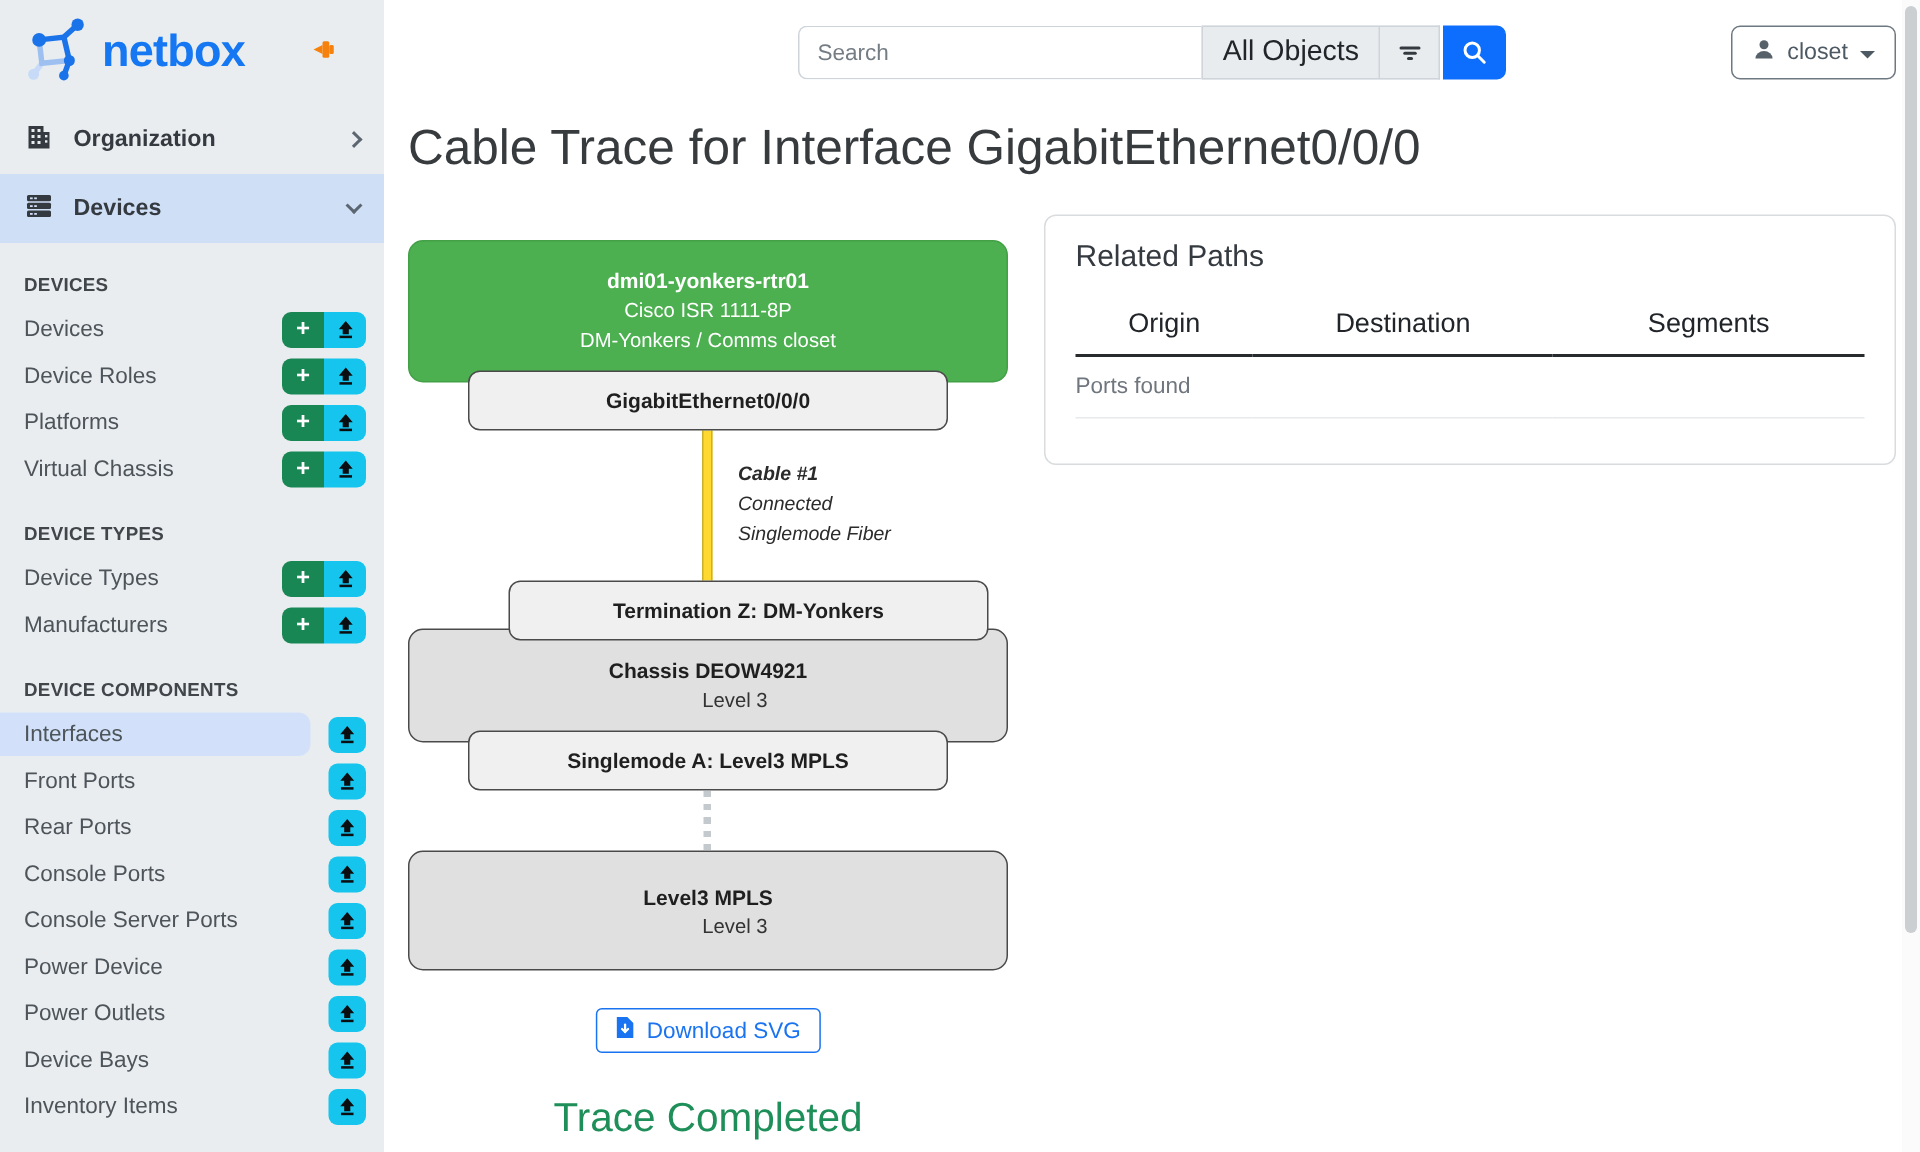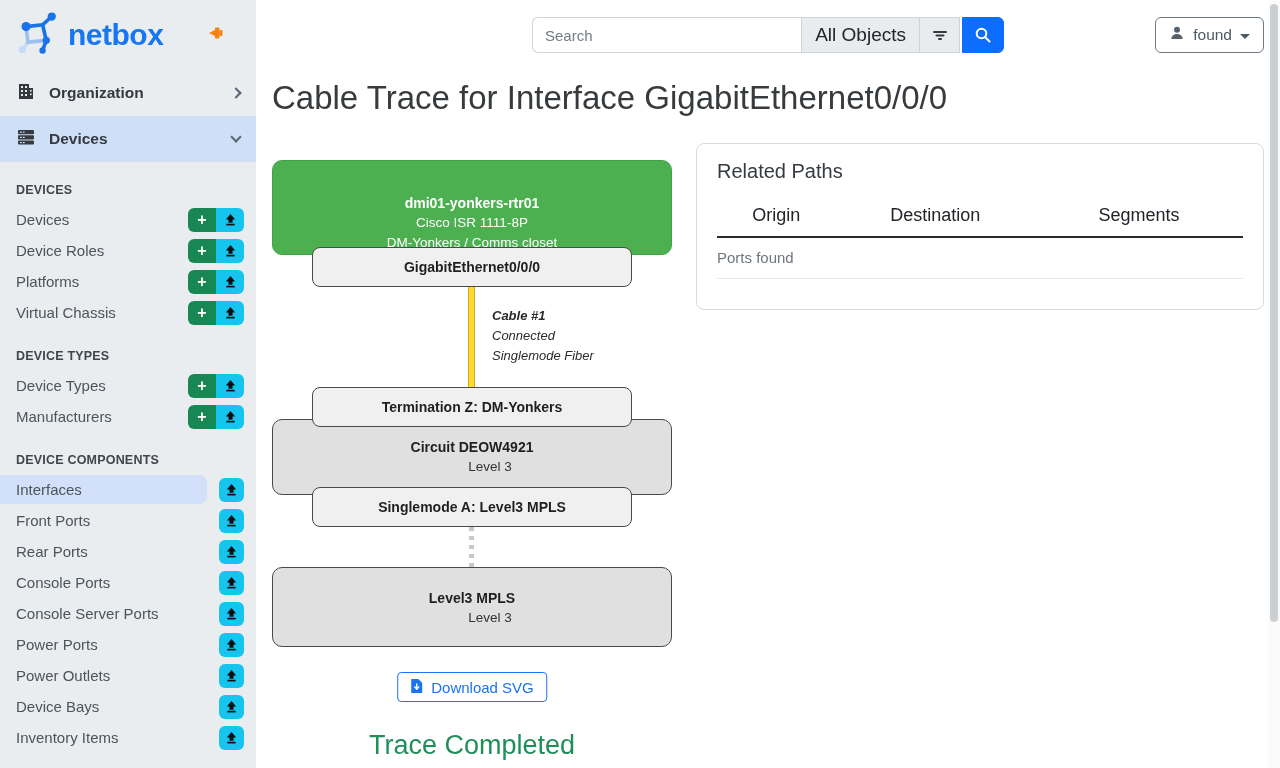--- a/index.html
+++ b/index.html
@@ -54,28 +54,28 @@
                 border-top:5px solid #4e5a63; margin-top:2px; }
 
   .page-title { margin:8px 16px 0; font-size:33px; font-weight:400; color:#373b3e; line-height:40px; }
 
   .content { display:flex; align-items:flex-start; padding:0 16px; margin-top:25px; gap:24px; }
 
   
   .trace-col { width:400px; min-width:400px; position:relative; margin-top:17px; height:612px; }
   .tbox { position:absolute; text-align:center; }
   .device-box { top:0; left:0; width:400px; height:95px; background:#4caf50; border:1px solid #43a047;
-                border-radius:10px; color:#fff; padding-top:32px; z-index:1; cursor:pointer; }
+                border-radius:10px; color:#fff; padding-top:16px; z-index:1; cursor:pointer; }
   .device-box .l1 { font-size:14px; font-weight:700; line-height:20px; }
   .device-box .l2, .device-box .l3 { font-size:13.5px; line-height:20px; }
   .term-box { left:40px; width:320px; height:40px; background:#f0f0f0; border:1px solid #4a4a4a;
               border-radius:8px; font-size:14px; font-weight:700; color:#1f1f1f;
               display:flex; align-items:center; justify-content:center; z-index:3; cursor:pointer; }
   .iface-box { top:87px; }
-  .termz-box { top:227px; }
+  .termz-box { top:227px;margin-left:27px; }
   .terma-box { top:327px; }
   .big-gray  { left:0; width:400px; background:#e0e0e0; border:1px solid #4a4a4a; border-radius:10px; z-index:2; cursor:pointer; }
   .circuit-box { top:259px; height:76px; padding-top:17px; }
   .far-box     { top:407px; height:80px; padding-top:20px; }
   .big-gray .l1 { font-size:14px; font-weight:700; color:#1f1f1f; line-height:20px; }
   .big-gray .l2 { font-size:13.5px; color:#333; line-height:20px;margin-left:36px; }
   .cable-line { position:absolute; left:196px; top:127px; width:7px; height:100px; background:#ffd92f;
                 border-left:1px solid #c9b02e; border-right:1px solid #c9b02e; z-index:0; }
   .cable-text { position:absolute; left:220px; top:146px; text-align:left; font-size:13px; color:#2b2b2b;
                 line-height:20px; cursor:pointer;font-style:italic; }
@@ -306,21 +306,21 @@
             <span class="row-btns">
               <button class="btn-import solo">
                 <svg width="13" height="13" viewBox="0 0 14 14">
                   <path d="M7 1 L12 7 H9.2 V10.5 H4.8 V7 H2 Z" fill="#0b0e11"></path>
                   <rect x="2.5" y="11.6" width="9" height="1.8" fill="#0b0e11"></rect>
                 </svg>
               </button>
             </span>
           </div>
           <div class="child-row">
-            <span class="child-label">Power Ports</span>
+            <span class="child-label">Power Device</span>
             <span class="row-btns">
               <button class="btn-import solo">
                 <svg width="13" height="13" viewBox="0 0 14 14">
                   <path d="M7 1 L12 7 H9.2 V10.5 H4.8 V7 H2 Z" fill="#0b0e11"></path>
                   <rect x="2.5" y="11.6" width="9" height="1.8" fill="#0b0e11"></rect>
                 </svg>
               </button>
             </span>
           </div>
           <div class="child-row">
@@ -382,21 +382,21 @@
         </svg>
       </div>
     </div>
     <button class="admin-btn">
       <span>
         <svg width="16" height="16" viewBox="0 0 16 16">
           <circle cx="8" cy="4.8" r="3" fill="#56616a"></circle>
           <path d="M2.3 14 a5.7 5 0 0 1 11.4 0 Z" fill="#56616a"></path>
         </svg>
       </span>
-      <span>found</span>
+      <span>closet</span>
       <span class="caret-down"></span>
     </button>
   </div>
 
   <h1 class="page-title">Cable Trace for Interface GigabitEthernet0/0/0</h1>
 
   <div class="content">
 
     <div class="trace-col">
       <div class="tbox device-box">
@@ -408,21 +408,21 @@
 
       <div class="cable-line"></div>
       <div class="cable-text">
         <div class="l1">Cable #1</div>
         <div>Connected</div>
         <div>Singlemode Fiber</div>
       </div>
 
       <div class="tbox term-box termz-box">Termination Z: DM-Yonkers</div>
       <div class="tbox big-gray circuit-box">
-        <div class="l1">Circuit DEOW4921</div>
+        <div class="l1">Chassis DEOW4921</div>
         <div class="l2">Level 3</div>
       </div>
       <div class="tbox term-box terma-box">Singlemode A: Level3 MPLS</div>
 
       <div class="dash-line"></div>
 
       <div class="tbox big-gray far-box">
         <div class="l1">Level3 MPLS</div>
         <div class="l2">Level 3</div>
       </div>

